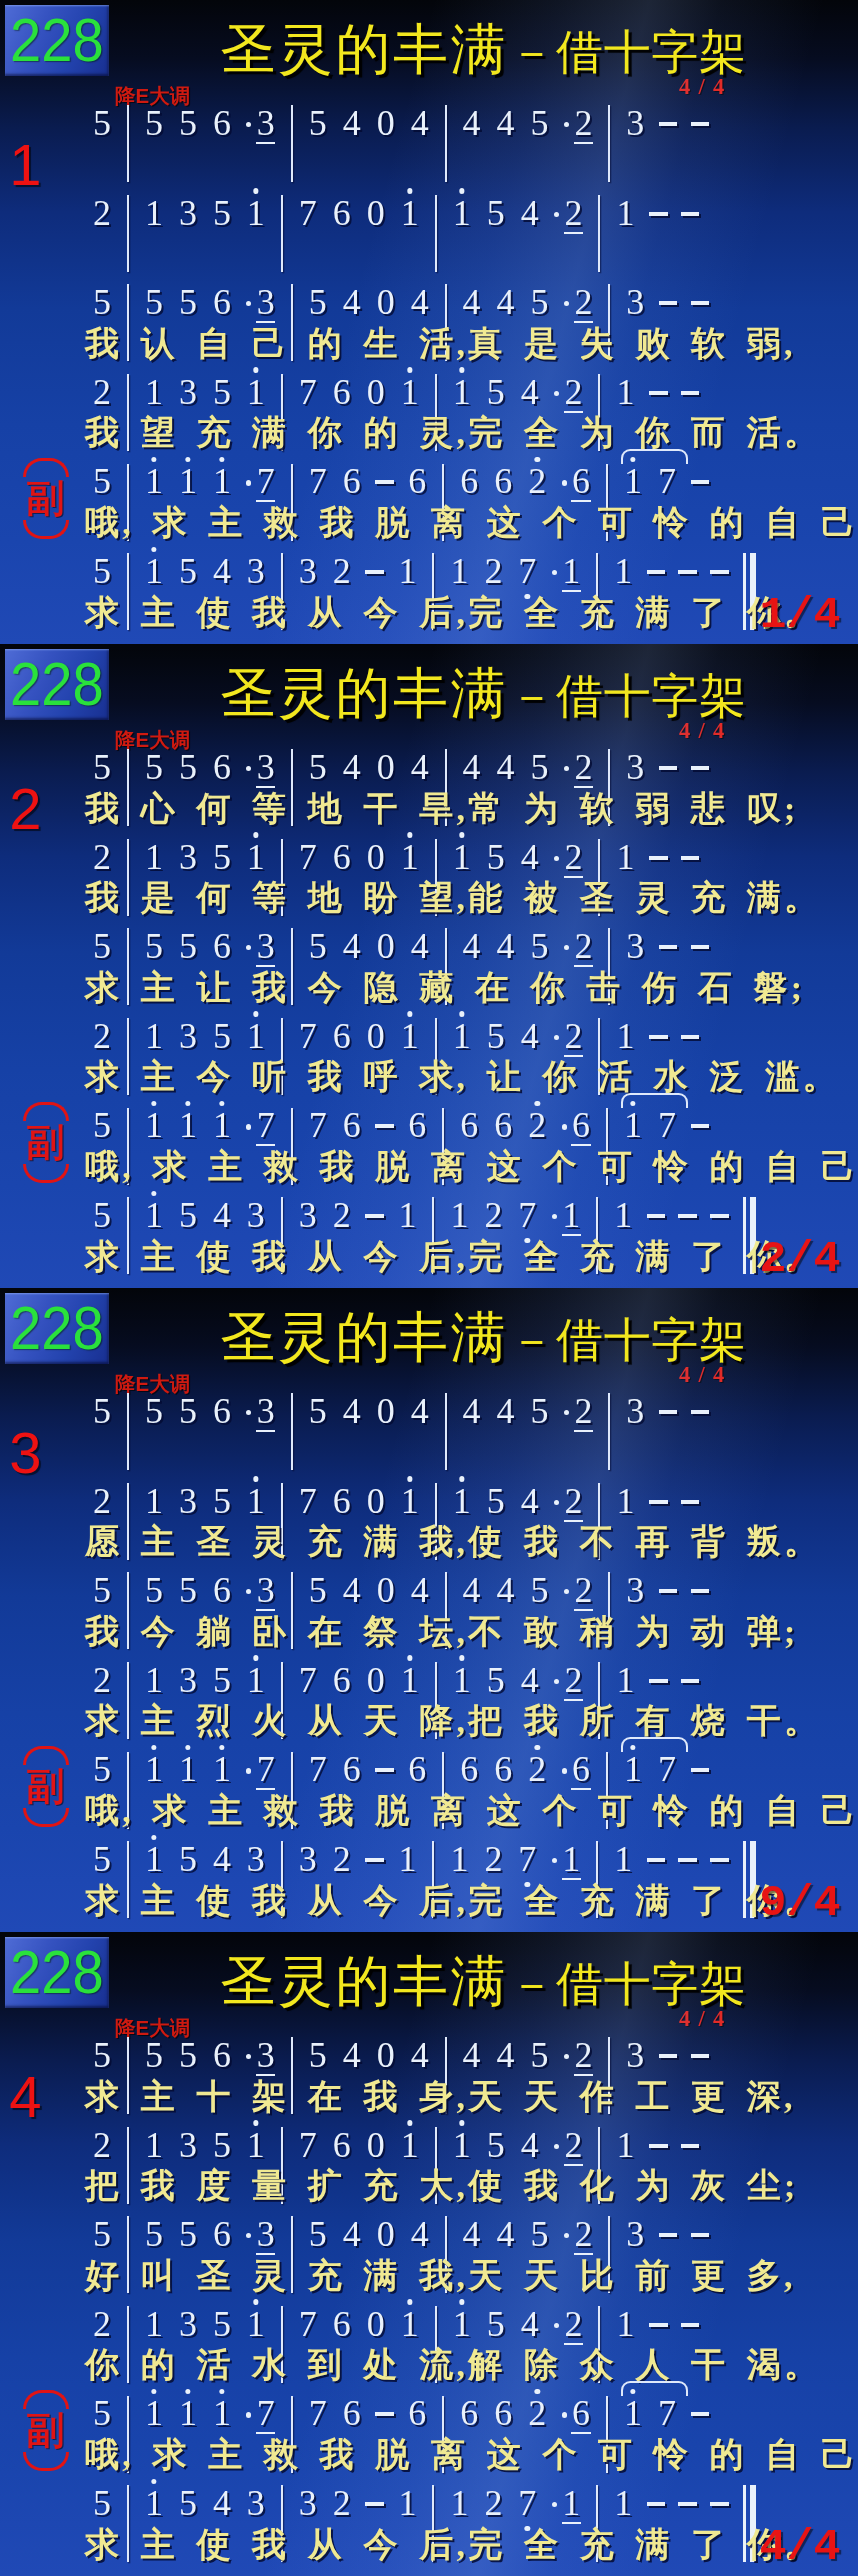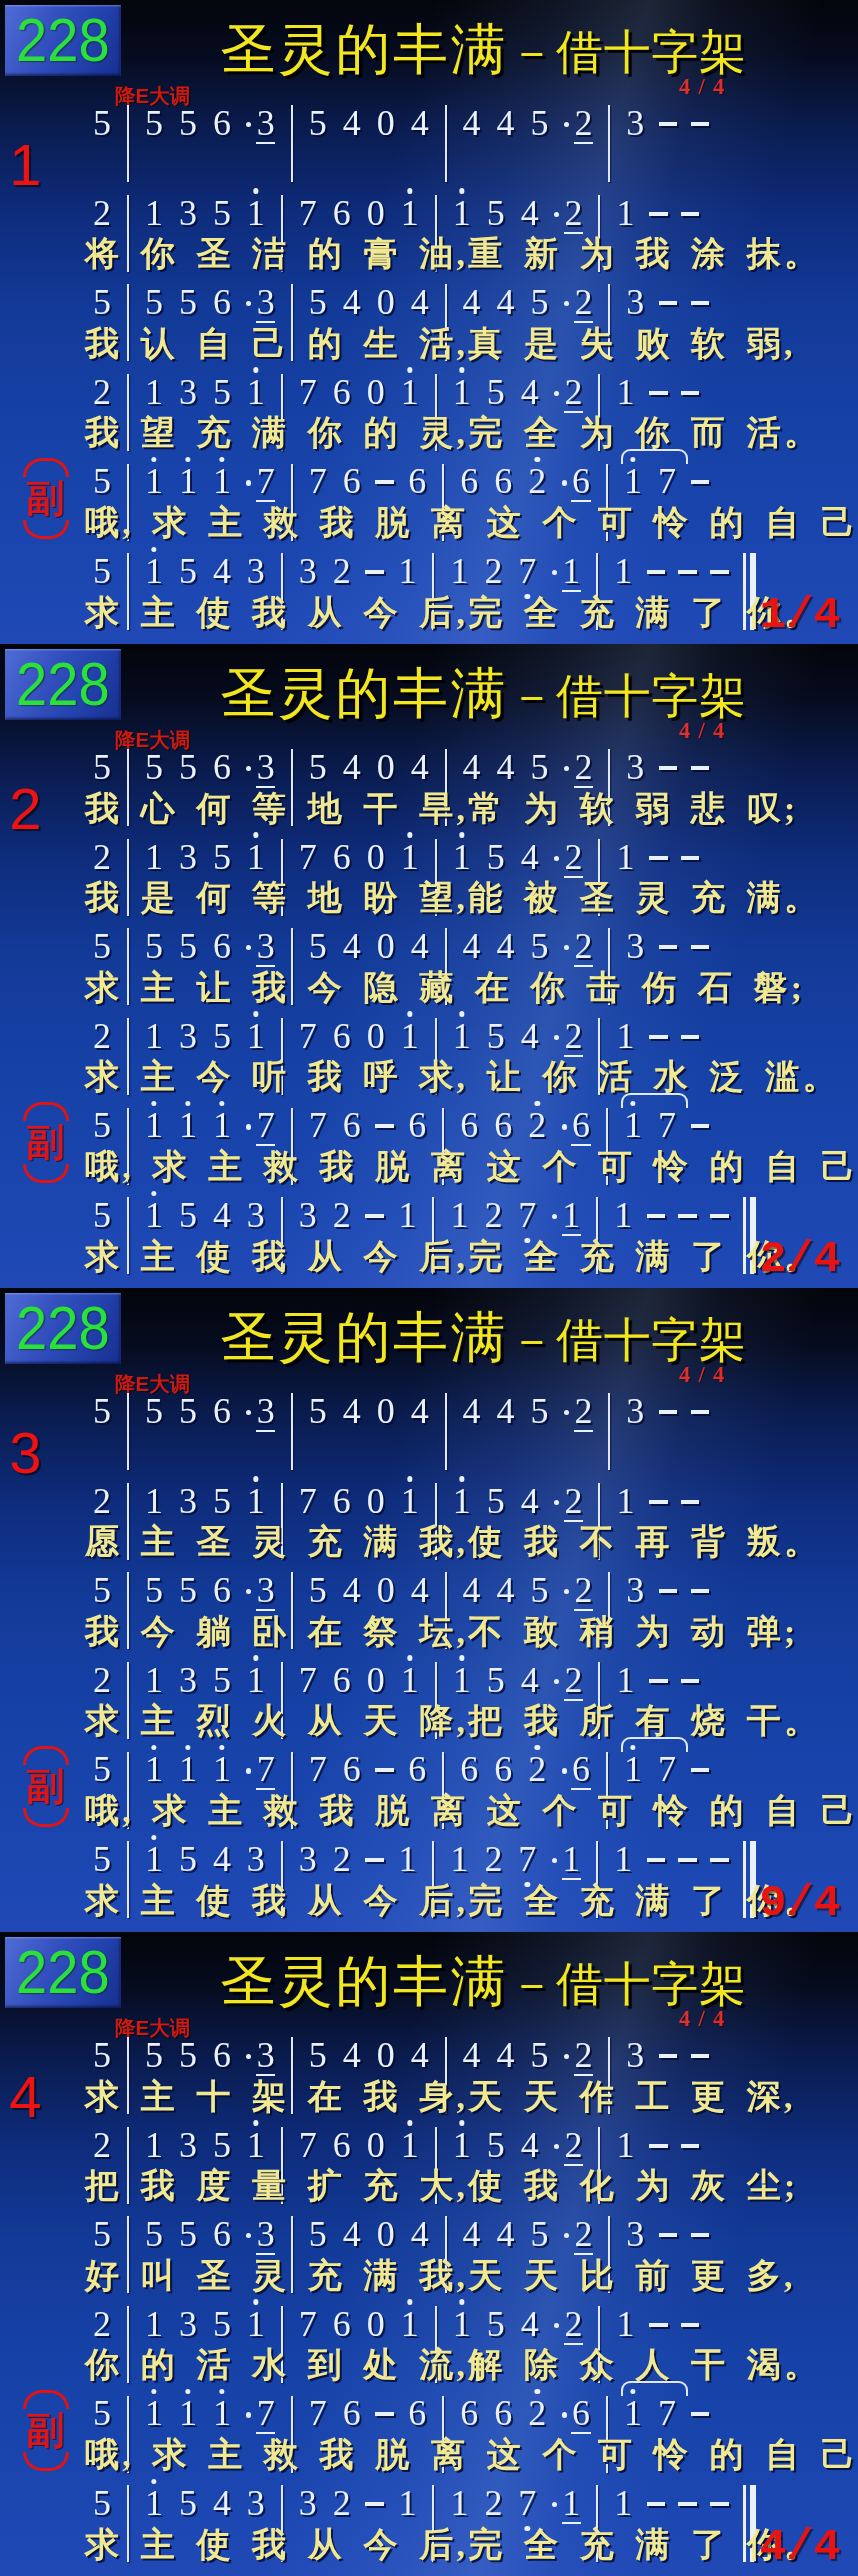--- a/index.html
+++ b/index.html
@@ -12,21 +12,21 @@
       #123a98 48%, #1641a6 66%, #1a45ae 84%, #2049b6 100%);
   }
   .slide::after{
     content:"";position:absolute;inset:0;pointer-events:none;
     background:linear-gradient(105deg,
       transparent 42%, rgba(120,160,250,.10) 54%,
       rgba(150,185,255,.18) 63%, rgba(120,160,250,.08) 70%, transparent 80%);
   }
 
   .numbox{
-    position:absolute;left:5.3px;top:5.3px;width:116px;height:71px;z-index:2;
+    position:absolute;left:5.3px;top:5.3px;width:104px;height:71px;z-index:2;
     display:flex;align-items:center;justify-content:center;
     background:linear-gradient(115deg,#4f6cd6 0%,#3552c0 35%,#2343ae 65%,#182f90 100%);
     box-shadow:inset 0 1.3px 1.3px rgba(160,190,255,.45), inset -1.3px -2px 2.6px rgba(0,0,25,.5);
   }
   .numbox .num{
     font-family:"Liberation Sans",sans-serif;font-size:61px;line-height:1;
     color:#2ae13c;transform:scaleX(.92);text-shadow:1.3px 1.3px 1.3px rgba(0,30,0,.5);
   }
 
   .title{
@@ -224,21 +224,20 @@
               <span class="predot"></span>
               <span class="digitwrap u">2</span>
             </span>
             <span class="bar"></span>
             <span class="note">
               <span class="digitwrap">1</span>
             </span>
             <span class="dash"></span>
             <span class="dash"></span>
           </div>
-          <div class="lyrics">将 你 圣 洁 的 膏 油,重 新 为 我 涂 抹。</div>
         </div>
         <div class="pair">
           <div class="notation">
             <span class="note">
               <span class="digitwrap">5</span>
             </span>
             <span class="bar"></span>
             <span class="note">
               <span class="digitwrap">5</span>
             </span>

